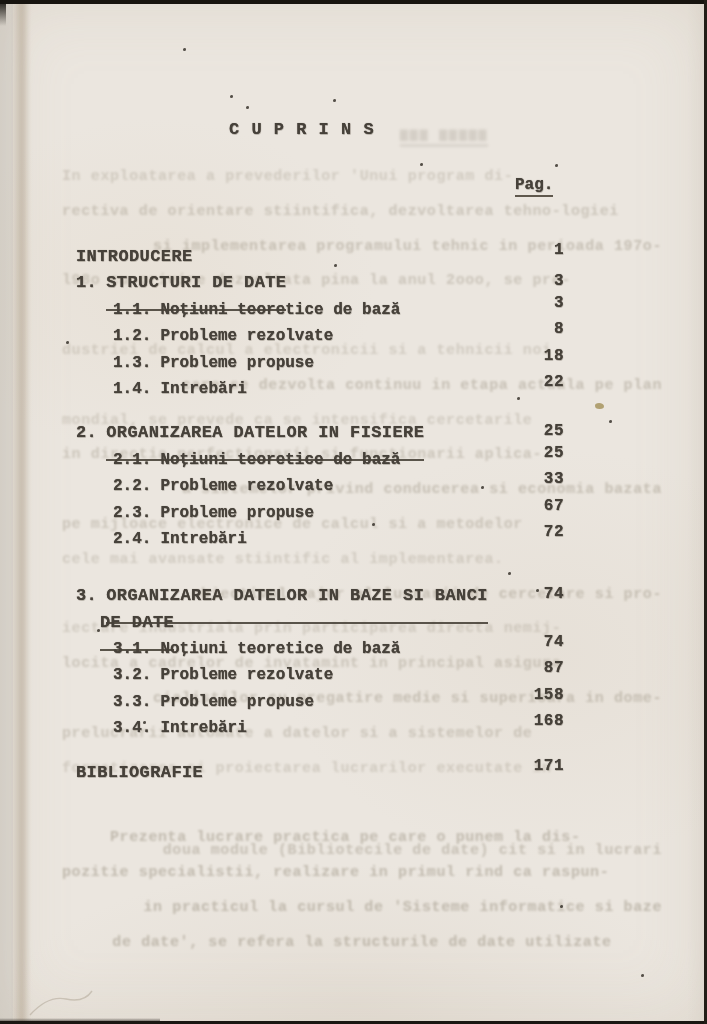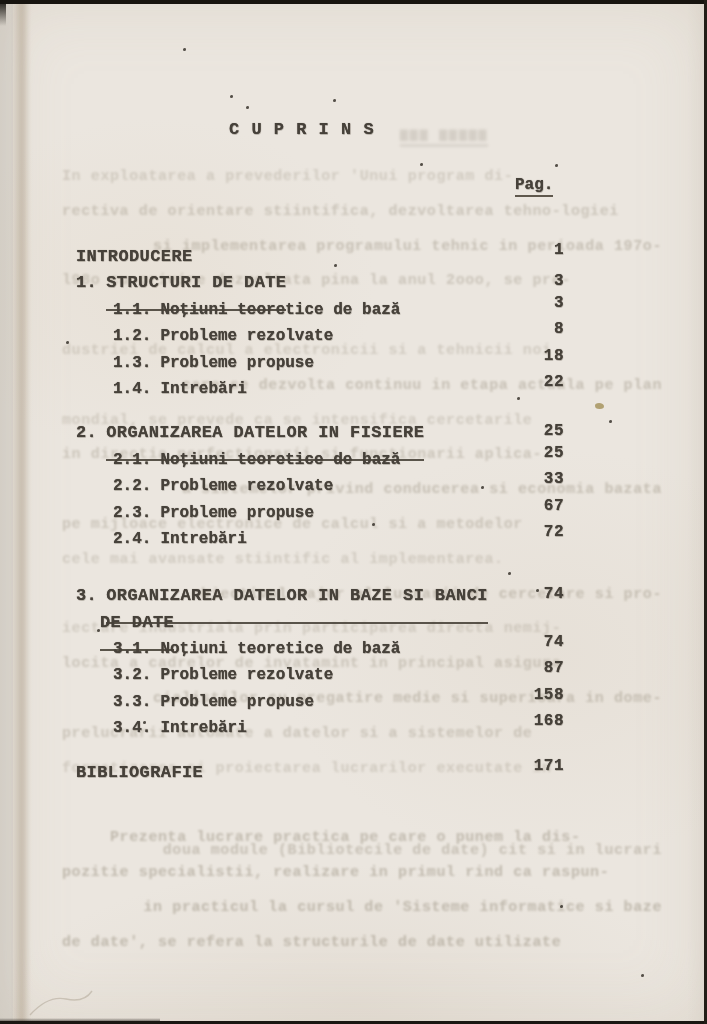--- a/index.html
+++ b/index.html
@@ -101,21 +101,21 @@
       <div class="bleed-line" style="top: 585.6px;">obiectivul major al lucrarii de cercetare si pro-</div>
       <div class="bleed-line" style="top: 620.4px;">iectare industriala prin participarea directa nemij-</div>
       <div class="bleed-line" style="top: 655.2px;">locita a cadrelor de invatamint in principal asigura</div>
       <div class="bleed-line" style="top: 690px;">cialistilor cu pregatire medie si superioara in dome-</div>
       <div class="bleed-line" style="top: 724.8px;">prelucrarii automate a datelor si a sistemelor de</div>
       <div class="bleed-line" style="top: 759.6px;">formatizarea si proiectarea lucrarilor executate in</div>
       <div class="bleed-line" style="top: 794.4px; margin-top: 48px;">doua module (Bibliotecile de date) cit si in lucrari</div>
       <div class="bleed-line" style="top: 829.2px;">     Prezenta lucrare practica pe care o punem la dis-</div>
       <div class="bleed-line" style="top: 864px;">pozitie specialistii, realizare in primul rind ca raspun-</div>
       <div class="bleed-line" style="top: 898.8px;">in practicul la cursul de 'Sisteme informatice si baze</div>
-      <div class="bleed-line" style="top: 933.6px;">de date', se refera la structurile de date utilizate</div>
+      <div class="bleed-line" style="top: 933.6px; text-align: center;">de date', se refera la structurile de date utilizate</div>
     </div>
   <div class="ghost-heading">▆▆▆ ▆▆▆▆▆</div>
 
   <div class="doc-title ink">C U P R I N S</div>
   <div class="pag-head ink">Pag.</div>
 
   <div class="toc ink">
       <div class="row lvl0"><div class="line"><span class="lbl">INTRODUCERE</span></div><span class="pg">1</span></div>
       <div class="row lvl0 numbered"><div class="line"><span class="num">1.</span><span class="lbl u">STRUCTURI DE DATE</span></div><span class="pg">3</span></div>
       <div class="row lvl1 numbered"><div class="line"><span class="num">1.1.</span><span class="lbl">Noţiuni teoretice de bază</span></div><span class="pg">3</span></div>

